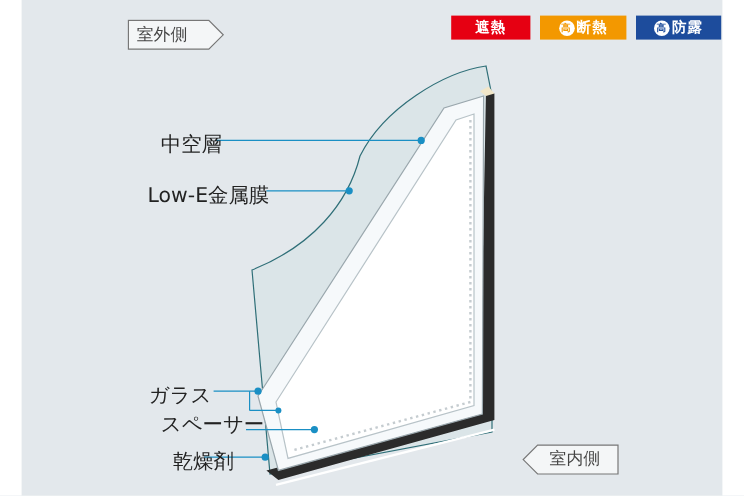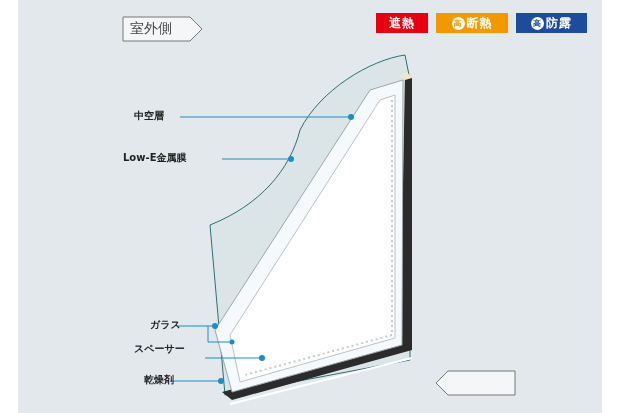--- a/index.html
+++ b/index.html
@@ -1,33 +1,33 @@
 <!DOCTYPE html>
 <html><head>
 <meta charset="utf-8">
 <style>
   html, body { margin: 0; padding: 0; }
   body { width: 620px; height: 413px; background: #ffffff; position: relative; overflow: hidden; font-family: "DejaVu Sans", sans-serif; }
   .panel { position: absolute; left: 18px; top: 0; width: 584px; height: 413px; background: #e3e8ec; }
   .tag { position: absolute; height: 26px; font-size: 14px; color: #444; display: flex; align-items: center; }
   .tag svg { position: absolute; left: 0; top: 0; }
   .tag span { position: relative; z-index: 1; }
-  .tag-out { left: 106px; top: 16px; width: 82px; margin-left: 16px; }
+  .tag-out { left: 106px; top: 16px; width: 82px; }
   .tag-out span { padding-left: 8px; }
   .tag-in { left: 434px; top: 370px; width: 82px; }
   .tag-in span { padding-left: 24px; }
   .badges { position: absolute; top: 13px; left: 376px; display: flex; gap: 8px; }
   .badge { height: 20px; display: flex; align-items: center; justify-content: center; color: #fff; font-size: 12px; font-weight: bold; letter-spacing: 1px; }
   .badge .circ { display: inline-block; width: 13px; height: 13px; border-radius: 50%; background: #fff; font-size: 8px; line-height: 13px; text-align: center; margin-right: 2px; font-weight: bold; }
-  .badge-red { width: 52px; background: #e60012; }
+  .badge-red { width: 66px; background: #e60012; }
   .badge-orange { width: 72px; background: #f39800; }
   .badge-orange .circ { color: #f39800; }
   .badge-blue { width: 71px; background: #1d4c9c; }
   .badge-blue .circ { color: #1d4c9c; }
-  .label { position: absolute; font-size: 10px; color: #222; white-space: nowrap; font-weight: bold; }
+  .label { position: absolute; font-size: 17px; color: #222; white-space: nowrap; }
   svg.diagram { position: absolute; left: 0; top: 0; }
 </style>
 </head>
 <body>
 
 <div class="panel"></div>
 
 <svg class="diagram" width="620" height="413" viewBox="0 0 620 413">
 
   <path d="M210 225 C 260 205, 290 170, 300 130 C 320 90, 370 60, 405 55 L 410 80 L 410 360 L 225 395 Z" fill="#d6e2e6" fill-opacity="0.55" stroke="#2f6f78" stroke-width="1"></path>
@@ -66,33 +66,34 @@
   <svg width="82" height="26" viewBox="0 0 82 26">
       <path d="M1 1 L 68 1 L 80 13 L 68 25 L 1 25 Z" fill="#f4f6f7" stroke="#777" stroke-width="1"></path>
     </svg>
   <span>室外側</span>
 </div>
 
 <div class="tag tag-in">
   <svg width="82" height="26" viewBox="0 0 82 26">
       <path d="M81 1 L 14 1 L 2 13 L 14 25 L 81 25 Z" fill="#f4f6f7" stroke="#777" stroke-width="1"></path>
     </svg>
+  <span>室内側</span>
 </div>
 
 <div class="badges">
   <div class="badge badge-red">
     <span>遮熱</span>
   </div>
   <div class="badge badge-orange">
     <span class="circ">高</span>
     <span>断熱</span>
   </div>
   <div class="badge badge-blue">
     <span class="circ">高</span>
     <span>防露</span>
   </div>
 </div>
 
 <div class="label" style="left:134px; top:109px;">中空層</div>
 <div class="label" style="left:123px; top:151px;">Low-E金属膜</div>
-<div class="label" style="left:150px; top:318px;">ガラス</div>
+<div class="label" style="left:124px; top:318px;">ガラス</div>
 <div class="label" style="left:134px; top:342px;">スペーサー</div>
 <div class="label" style="left:144px; top:373px;">乾燥剤</div>
 
 </body></html>

